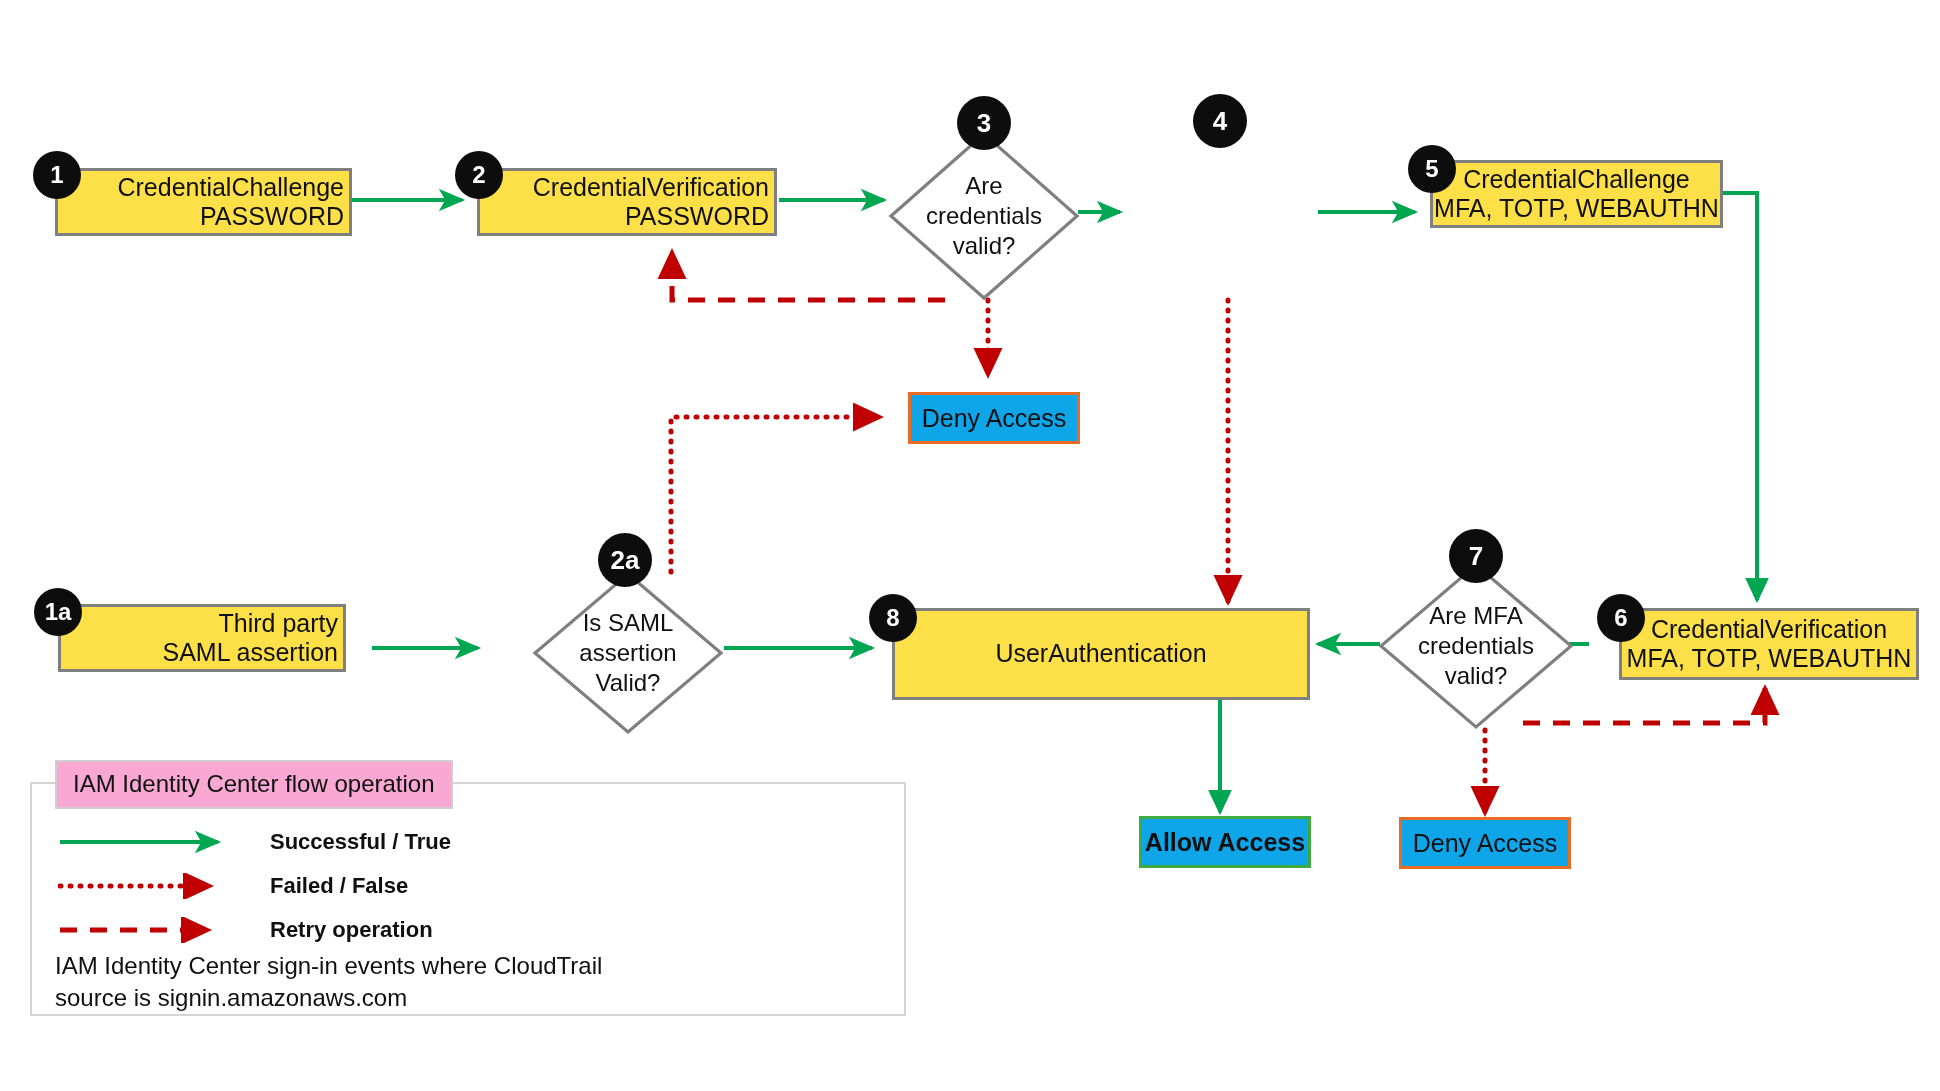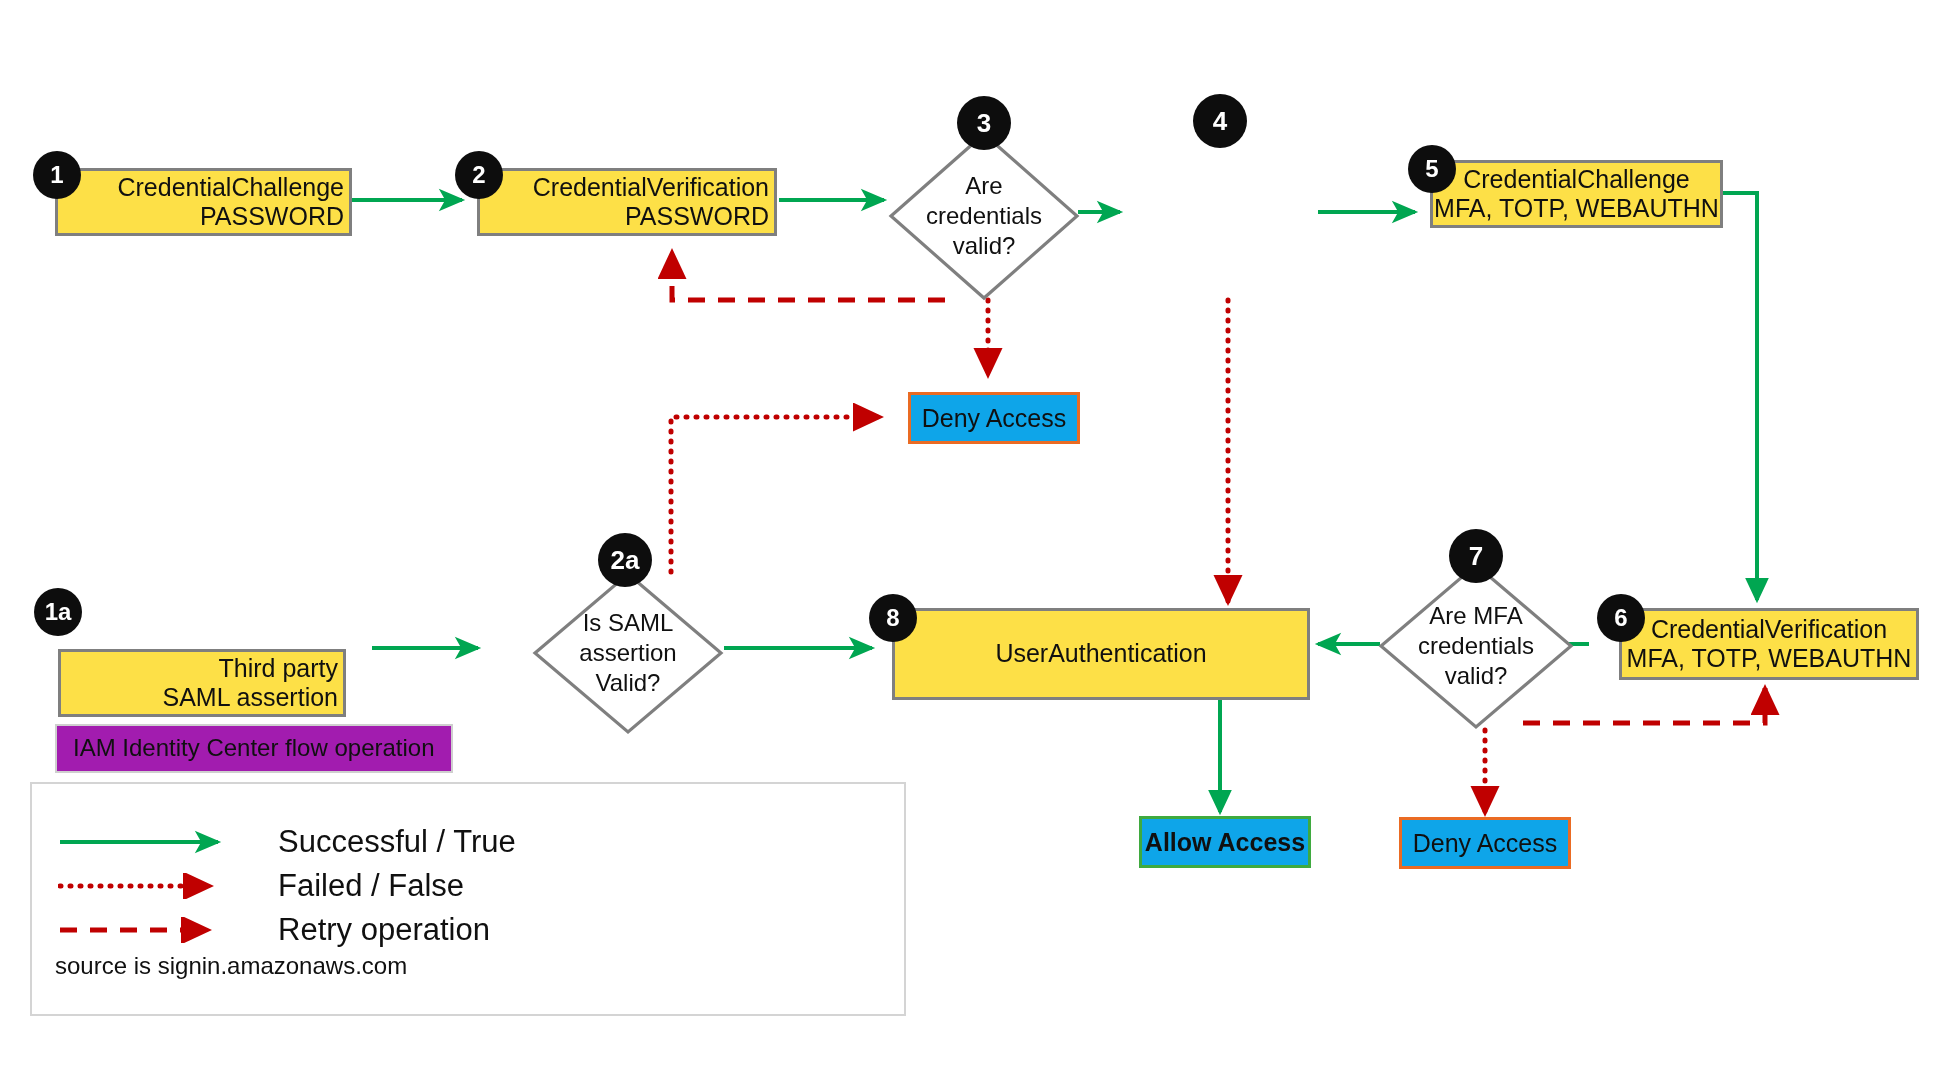--- a/index.html
+++ b/index.html
@@ -110,47 +110,48 @@
     top: 782px;
     width: 876px;
     height: 234px;
     border: 2px solid #d4d4d4;
     background: #ffffff;
     box-sizing: border-box;
   }
   #legend-title {
     position: absolute;
     left: 55px;
-    top: 724px;
+    top: 760px;
     border: 2px solid #cfcfcf;
-    background: #a21caf;
+    background: #f9a8d4;
     padding: 8px 16px 9px 16px;
     font-size: 24px;
     color: #101010;
     white-space: nowrap;
     z-index: 3;
   }
   .legend-row {
     position: absolute;
     left: 58px;
     height: 40px;
     display: flex;
     align-items: center;
   }
   .legend-key {
     width: 212px;
     height: 26px;
     position: relative;
   }
   .legend-key svg { position: absolute; left: 0; top: 0; }
   .legend-label {
-    font-size: 31px;
+    font-size: 22px;
     color: #101010;
     white-space: nowrap;
-    margin-left: 8px;
+    margin-left: 0;
+    font-weight: bold;
   }
   #legend-note {
     position: absolute;
     left: 55px;
     top: 950px;
     font-size: 24px;
     color: #101010;
     line-height: 1.32;
   }
 </style>
@@ -266,21 +267,21 @@
   <div class="node proc center-text" style="left:1430px; top:160px; width:293px; height:68px;">
     <span class="line">CredentialChallenge</span>
     <span class="line">MFA, TOTP, WEBAUTHN</span>
   </div>
   <div class="badge b-sm" style="left:1408px; top:145px;">5</div>
 
   <div class="node term deny" style="left:908px; top:392px; width:172px; height:52px;">
     <span class="line">Deny Access</span>
   </div>
 
-  <div class="node proc" style="left:58px; top:604px; width:288px; height:68px;margin-top:45px;">
+  <div class="node proc" style="left:58px; top:604px; width:288px; height:68px;">
     <span class="line">Third party</span>
     <span class="line">SAML assertion</span>
   </div>
   <div class="badge b-sm" style="left:34px; top:588px;">1a</div>
 
   <div class="diamond" style="left:532px; top:571px; width:192px; height:164px;">
     <svg width="192" height="164" viewBox="0 0 192 164" xmlns="http://www.w3.org/2000/svg">
       <polygon points="96,3 189,82 96,161 3,82" fill="#ffffff" stroke="#7f7f7f" stroke-width="3.2"></polygon>
     </svg>
     <div class="dtext">
@@ -362,16 +363,17 @@
           <marker id="ah-red2" markerWidth="7.6" markerHeight="7.6" refX="5.4" refY="2.9" orient="auto" markerUnits="strokeWidth">
             <path d="M0,0 L6.2,2.9 L0,5.8 Z" fill="#c00000"></path>
           </marker>
         </defs>
       </svg>
     </div>
     <span class="legend-label">Failed / False</span>
   </div>
 
   <div id="legend-note">
+    <div>IAM Identity Center sign-in events where CloudTrail</div>
     <div>source is signin.amazonaws.com</div>
   </div>
 
 </div>
 
 </body></html>

